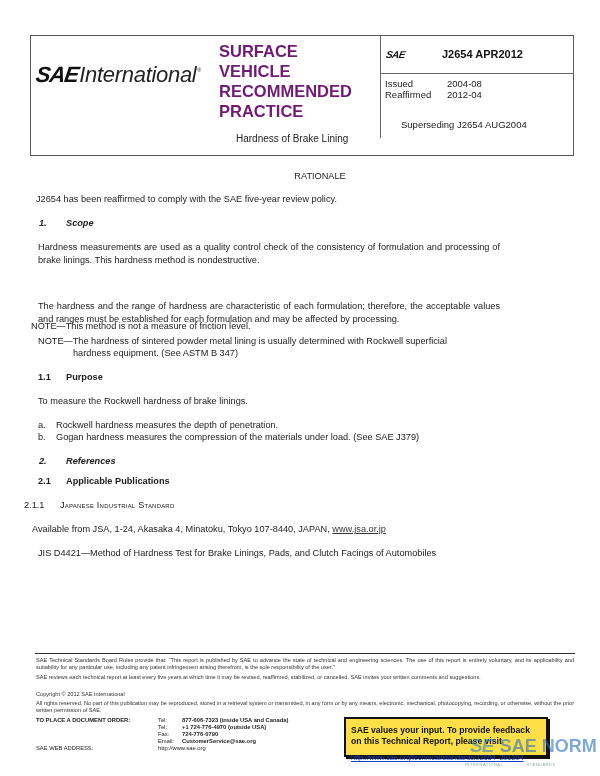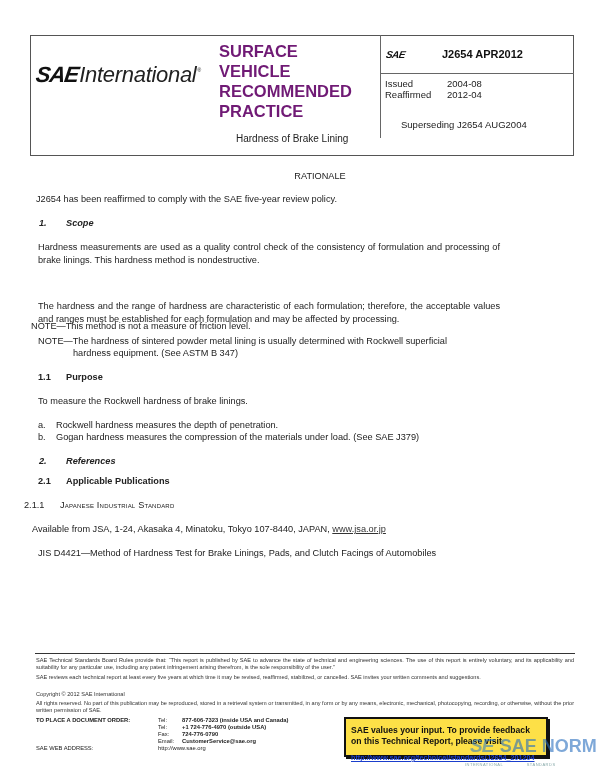--- a/index.html
+++ b/index.html
@@ -31,21 +31,21 @@
   .h1num { font-weight: bold; font-style: italic; }
   .h2 { font-weight: bold; }
   .smallcaps { font-variant: small-caps; letter-spacing: 0.2px; }
   a.link { color: #333; text-decoration: underline; }
   
   .frule { left: 35px; top: 653px; width: 540px; height: 1px; background: #333; }
   .ftxt { font-size: 5.6px; color: #333; line-height: 7.2px; width: 538px; text-align: justify; }
   .order td { padding: 0; font-size: 5.8px; line-height: 7px; color: #222; vertical-align: top; }
   .feedback { left: 344px; top: 717px; width: 204px; height: 40px; border: 2px solid #111; box-sizing: border-box; box-shadow: 2px 2px 0 #111; padding: 6px 5px; background: #fde047; }
   .fb-text { font-weight: bold; font-size: 8.6px; line-height: 10.5px; color: #111; }
-  .fb-link { font-weight: bold; font-size: 7.2px; color: #1a3ecc; text-decoration: underline; white-space: nowrap; }
+  .fb-link { font-weight: normal; font-size: 7.2px; color: #1a3ecc; text-decoration: underline; white-space: nowrap; }
   .wm { left: 470px; top: 735px; }
   .wm-logo { font-weight: 900; font-style: italic; font-size: 19px; color: rgba(40,120,200,0.55); letter-spacing: -1px; }
   .wm-norm { font-weight: bold; font-size: 18px; color: rgba(40,110,190,0.6); margin-left: 2px; }
   .wm-sub { left: 465px; top: 762px; font-size: 4px; color: #8aa; letter-spacing: 0.5px; }
 </style>
 </head>
 <body>
 
 <div class="abs hdr"></div>
 <div class="abs vdiv"></div>

